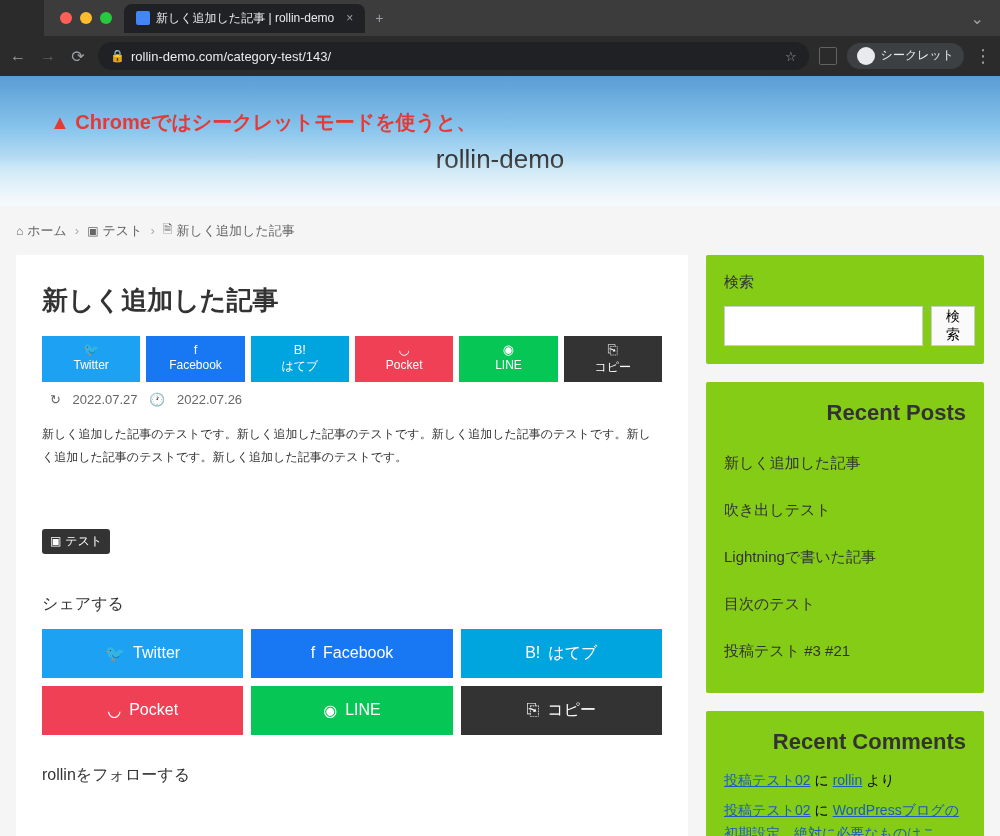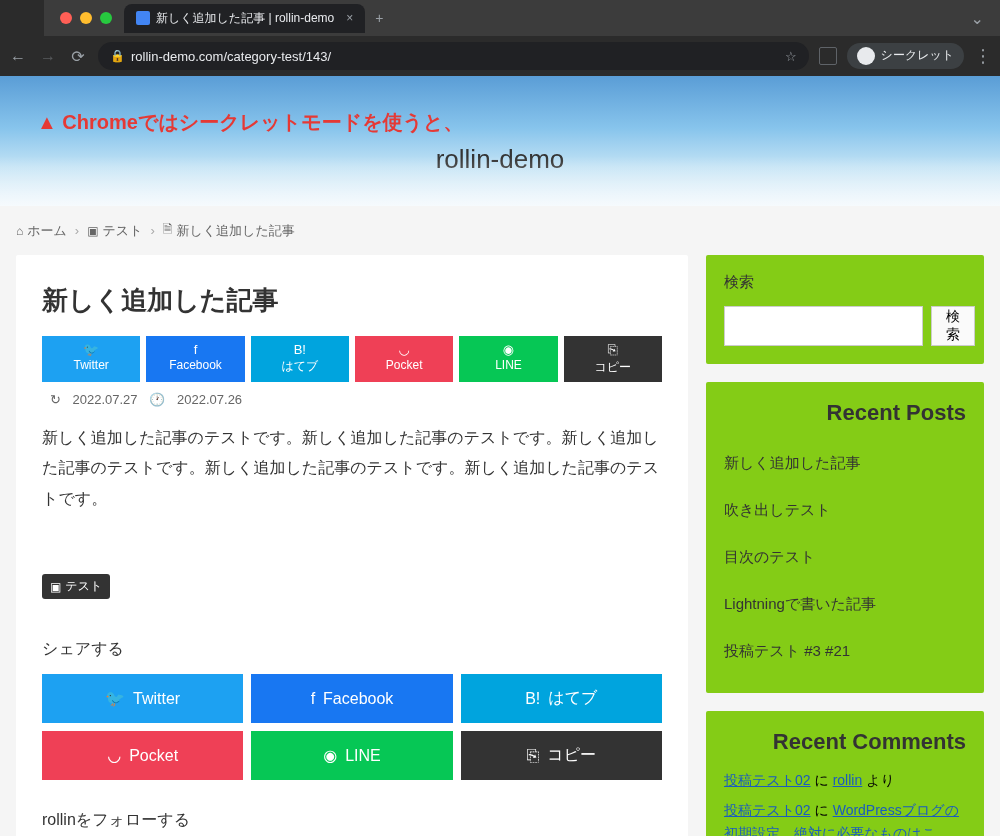--- a/index.html
+++ b/index.html
@@ -21,41 +21,41 @@
 .url-field { flex: 1; display: flex; align-items: center; background: #202124; border-radius: 20px; height: 28px; padding: 0 12px; color: #e8eaed; font-size: 13px; gap: 6px; }
 .lock { color: #9aa0a6; font-size: 12px; }
 .star { color: #9aa0a6; margin-left: auto; }
 .ext-icon { width: 18px; height: 18px; border: 1px solid #5f6368; border-radius: 2px; }
 .incog-badge { display: flex; align-items: flex-start; gap: 6px; background: #3c4043; padding: 4px 10px; border-radius: 14px; color: #e8eaed; font-size: 12px; }
 .incog-icon { width: 18px; height: 18px; background: #e8eaed; border-radius: 50%; position: relative; }
 .menu-dots { color: #9aa0a6; font-size: 18px; cursor: pointer; }
 .header-banner { position: relative; height: 130px; background: linear-gradient(180deg, #5a9dd6 0%, #87c4ec 40%, #c3e3f5 70%, #e8f3fa 100%); overflow: hidden; }
 .header-banner::after { content: ""; position: absolute; bottom: 0; left: 0; right: 0; height: 50px; background: linear-gradient(180deg, transparent, rgba(255,255,255,0.6)); }
 .tagline { text-align: center; color: #333; font-size: 14px; padding-top: 10px; }
-.annot { color: #e53935; font-size: 20px; font-weight: bold; position: absolute; top: 30px; left: 37px; line-height: 1.6; }
+.annot { color: #e53935; font-size: 20px; font-weight: bold; position: absolute; top: 30px; left: 50px; line-height: 1.6; }
 .site-title { position: absolute; top: 68px; left: 50%; transform: translateX(-50%); color: #333; font-size: 26px; }
 .breadcrumb { padding: 14px 16px; font-size: 13px; color: #666; display: flex; align-items: center; gap: 8px; background: #f5f5f5; }
 .bc-item { display: flex; align-items: center; gap: 4px; cursor: pointer; }
 .bc-sep { color: #aaa; }
 .bc-icon { font-size: 12px; }
 .container { display: flex; gap: 18px; padding: 0 16px 20px; }
 .main { flex: 1; background: #fff; padding: 28px 26px; border-radius: 2px; }
 .article-title { font-size: 26px; font-weight: bold; color: #333; margin-bottom: 18px; }
 .share-row { display: flex; gap: 6px; margin-bottom: 10px; }
 .share-btn { flex: 1; color: #fff; text-align: center; padding: 6px 0; font-size: 12px; cursor: pointer; display: flex; flex-direction: column; align-items: center; gap: 1px; }
 .share-btn .si { font-size: 13px; }
 .tw { background: #1da1f2; }
 .fb { background: #1877f2; }
 .hb { background: #00a4de; }
 .pk { background: #ef4056; }
 .ln { background: #06c755; }
 .cp { background: #333; }
 .dates { text-align: left; font-size: 13px; color: #666; margin-bottom: 16px; }
 .dates span { margin-left: 8px; }
-.body-text { font-size: 16px; line-height: 1.9; color: #333; margin-bottom: 60px; }
+.body-text { font-size: 12px; line-height: 1.9; color: #333; margin-bottom: 60px; }
 .cat-tag { display: inline-flex; align-items: center; gap: 4px; background: #333; color: #fff; font-size: 12px; padding: 4px 8px; border-radius: 3px; margin-bottom: 40px; cursor: pointer; }
 .section-label { text-align: left; font-size: 16px; color: #333; margin-bottom: 14px; }
 .share-big { display: grid; grid-template-columns: repeat(3, 1fr); gap: 8px; margin-bottom: 30px; }
 .share-big-btn { color: #fff; text-align: center; padding: 14px 0; font-size: 16px; cursor: pointer; display: flex; align-items: center; justify-content: center; gap: 8px; }
 .sidebar { width: 278px; display: flex; flex-direction: column; gap: 18px; }
 .widget { background: #84cc16; padding: 18px; border-radius: 2px; }
 .widget-title { font-size: 15px; color: #333; margin-bottom: 14px; }
 .widget-title.big { font-size: 22px; font-weight: bold; text-align: right; }
 .search-row { display: flex; gap: 8px; }
 .search-input { flex: 1; border: 1px solid #ccc; height: 40px; padding: 0 8px; font-size: 14px; }
@@ -207,22 +207,22 @@
         <input class="search-input" style="">
         <button class="search-btn">検索</button>
       </div>
     </div>
 
     <div class="widget">
       <div class="widget-title big">Recent Posts</div>
       <div class="post-list">
         <a>新しく追加した記事</a>
         <a>吹き出しテスト</a>
+        <a>Lightningで書いた記事</a>
         <a>目次のテスト</a>
-        <a>Lightningで書いた記事</a>
         <a>投稿テスト #3 #21</a>
       </div>
     </div>
 
     <div class="widget">
       <div class="widget-title big">Recent Comments</div>
       <div class="comment-list">
         <div class="comment-item">
           <a>投稿テスト02</a><span> に </span><a>rollin</a><span> より</span>
         </div>

